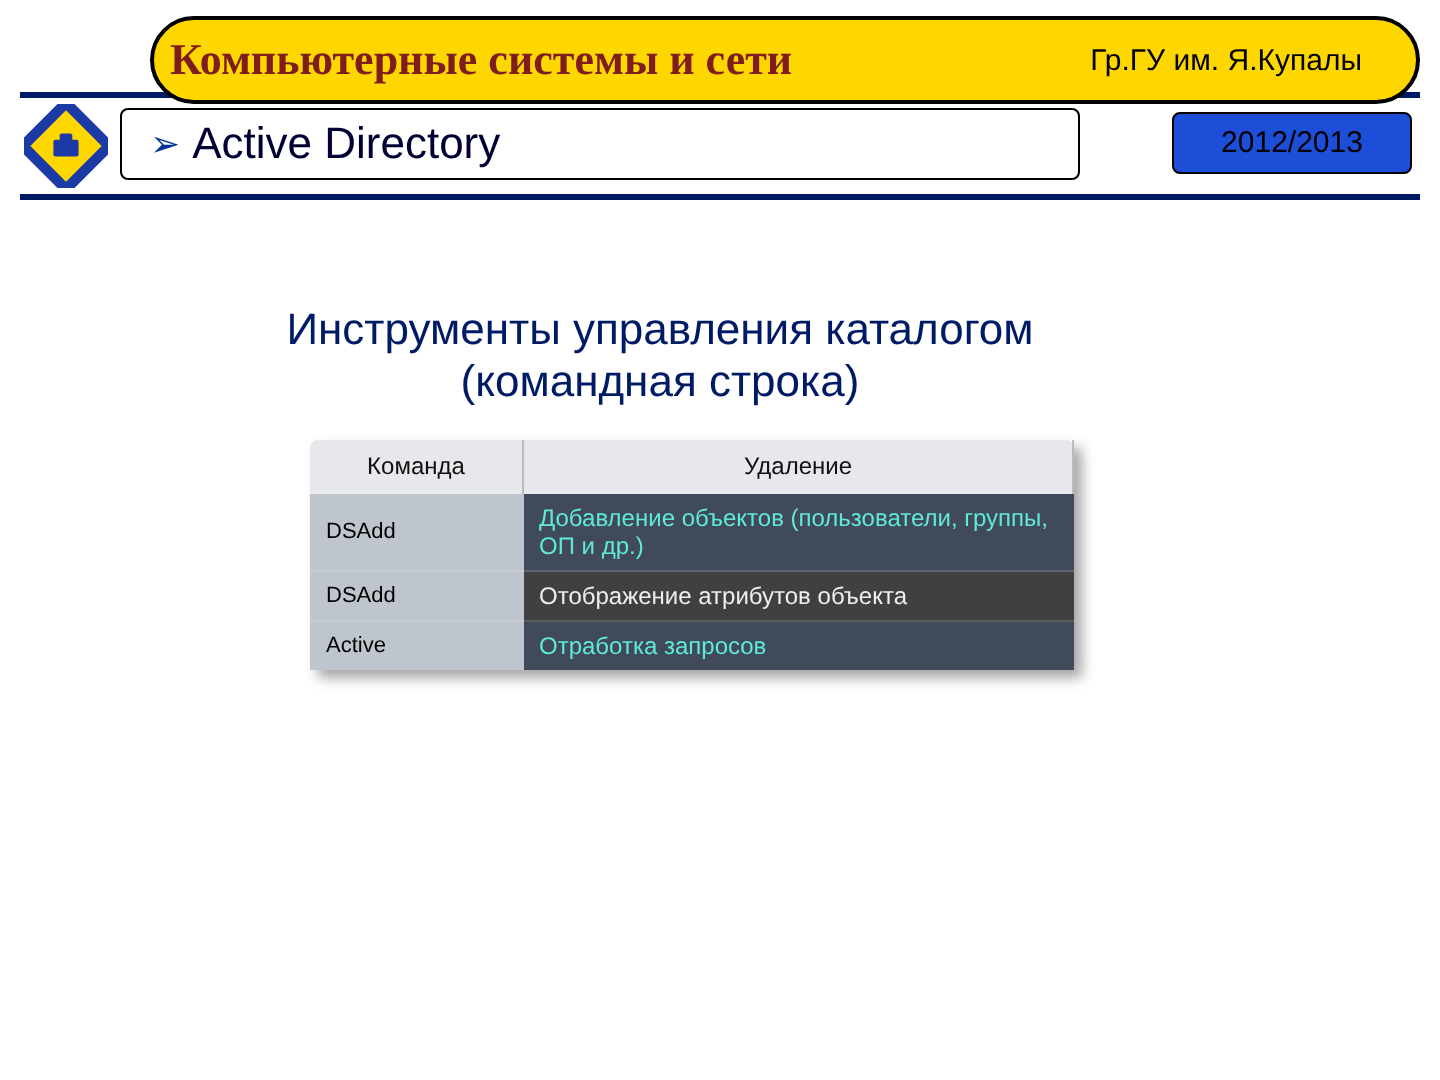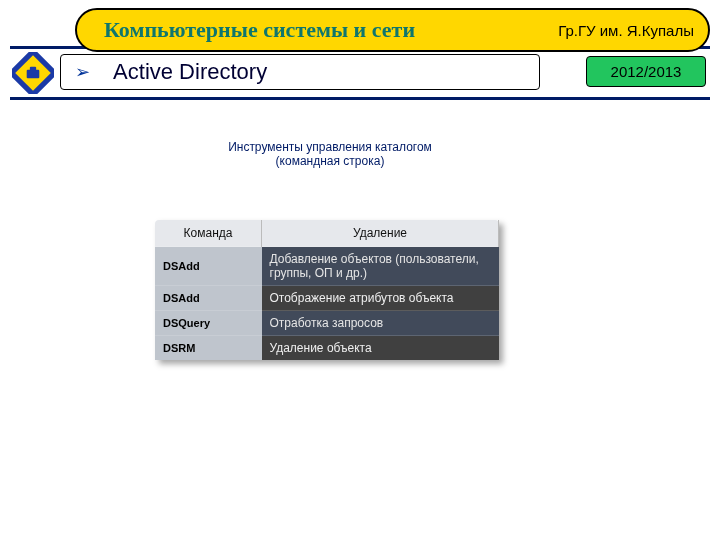--- a/index.html
+++ b/index.html
@@ -1,40 +1,40 @@
 <!DOCTYPE html>
 <html><head>
 <meta charset="utf-8">
 <style>
   html,body{margin:0;padding:0;width:720px;height:540px;background:#fff;font-family:Verdana,Arial,sans-serif;overflow:hidden}
   .slide{position:relative;width:720px;height:540px}
   
   .header-bar{position:absolute;top:8px;left:75px;right:10px;height:40px;background:#ffd700;border:2px solid #000;border-radius:22px;display:flex;align-items:center}
-  .header-main{flex:1;font-family:Georgia,'Times New Roman',serif;font-weight:bold;font-size:22px;color:#0f766e;padding-left:27px}
-  .header-side{font-size:15px;color:#000;padding-right:14px}
+  .header-main{flex:1;font-family:Georgia,'Times New Roman',serif;font-weight:bold;font-size:22px;color:#7f1d1d;padding-left:8px}
+  .header-side{font-size:15px;color:#000;padding-right:27px}
   
   .sub-bar{position:absolute;top:54px;left:60px;width:480px;height:36px;background:#fff;border:1px solid #000;border-radius:4px;display:flex;align-items:center;padding-left:14px;box-sizing:border-box}
   .sub-marker{color:#003399;font-size:18px;margin-right:6px}
-  .sub-text{font-family:Verdana,Arial,sans-serif;font-size:22px;color:#003;margin-left:17px;}
-  .year-box{position:absolute;top:56px;right:14px;width:110px;text-align:center;background:#22c55e;border:1px solid #000;border-radius:4px;padding:6px 4px;font-size:15px;color:#000}
+  .sub-text{font-family:Verdana,Arial,sans-serif;font-size:22px;color:#003;}
+  .year-box{position:absolute;top:56px;right:14px;width:110px;text-align:center;background:#1d4ed8;border:1px solid #000;border-radius:4px;padding:6px 4px;font-size:15px;color:#000}
   
   .logo{position:absolute;top:52px;left:12px;width:42px;height:42px}
   .logo svg{width:42px;height:42px}
   
   .sepline{position:absolute;top:97px;left:10px;right:10px;height:3px;background:#001b66}
   .sepline2{position:absolute;top:46px;left:10px;right:10px;height:3px;background:#001b66}
   
-  .section-title{position:absolute;top:140px;left:120px;width:420px;text-align:center;font-size:12px;color:#001b66}
+  .section-title{position:absolute;top:152px;left:120px;width:420px;text-align:center;font-size:22px;color:#001b66}
   
-  .tbl{position:absolute;top:220px;left:155px;width:344px;border-collapse:collapse;font-size:12px;box-shadow:4px 4px 6px rgba(0,0,0,.35)}
+  .tbl{position:absolute;top:220px;left:155px;width:382px;border-collapse:collapse;font-size:12px;box-shadow:4px 4px 6px rgba(0,0,0,.35)}
   .tbl th{background:#e6e8ec;color:#111;border-right:1px solid #bbb;padding:6px 8px;text-align:center;font-weight:normal}
   .tbl th:first-child{width:90px}
   .tbl td{padding:5px 8px;border-top:1px solid rgba(255,255,255,.15)}
-  .tbl td.cmd{background:#bfc5cd;color:#000;font-weight:bold;font-size:11px;width:90px}
-  .tbl tr.dark td.fn{background:#414a5a;color:#e5e5e5}
+  .tbl td.cmd{background:#bfc5cd;color:#000;font-weight:normal;font-size:11px;width:90px}
+  .tbl tr.dark td.fn{background:#414a5a;color:#5eead4}
   .tbl tr.light td.fn{background:#404040;color:#eee}
   
   .tbl thead th:first-child{border-top-left-radius:4px}
   .tbl thead th:last-child{border-top-right-radius:4px}
 </style>
 </head>
 <body>
 
 <div class="slide">
 
@@ -78,23 +78,19 @@
     <tbody>
       <tr class="dark">
         <td class="cmd">DSAdd</td>
         <td class="fn">Добавление объектов (пользователи, группы, ОП и др.)</td>
       </tr>
       <tr class="light">
         <td class="cmd">DSAdd</td>
         <td class="fn">Отображение атрибутов объекта</td>
       </tr>
       <tr class="dark">
-        <td class="cmd">DSQuery</td>
+        <td class="cmd">Active</td>
         <td class="fn">Отработка запросов</td>
-      </tr>
-      <tr class="light">
-        <td class="cmd">DSRM</td>
-        <td class="fn">Удаление объекта</td>
       </tr>
     </tbody>
   </table>
 
 </div>
 
 </body></html>

